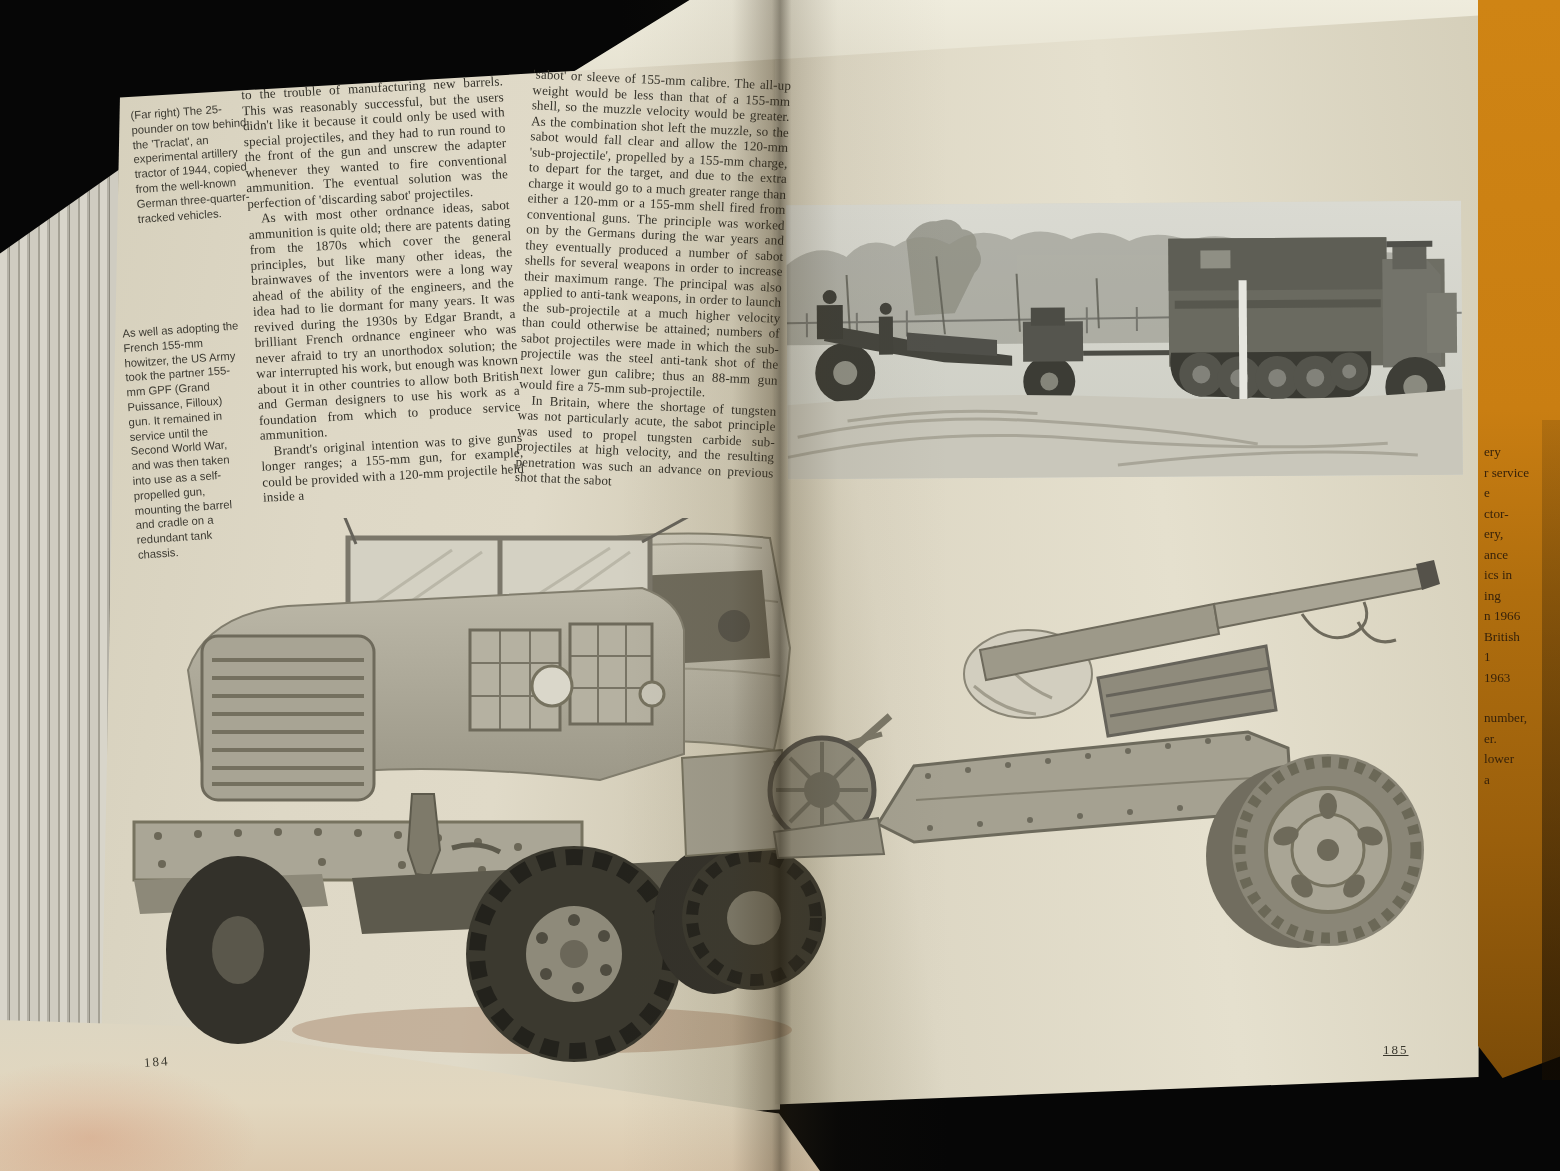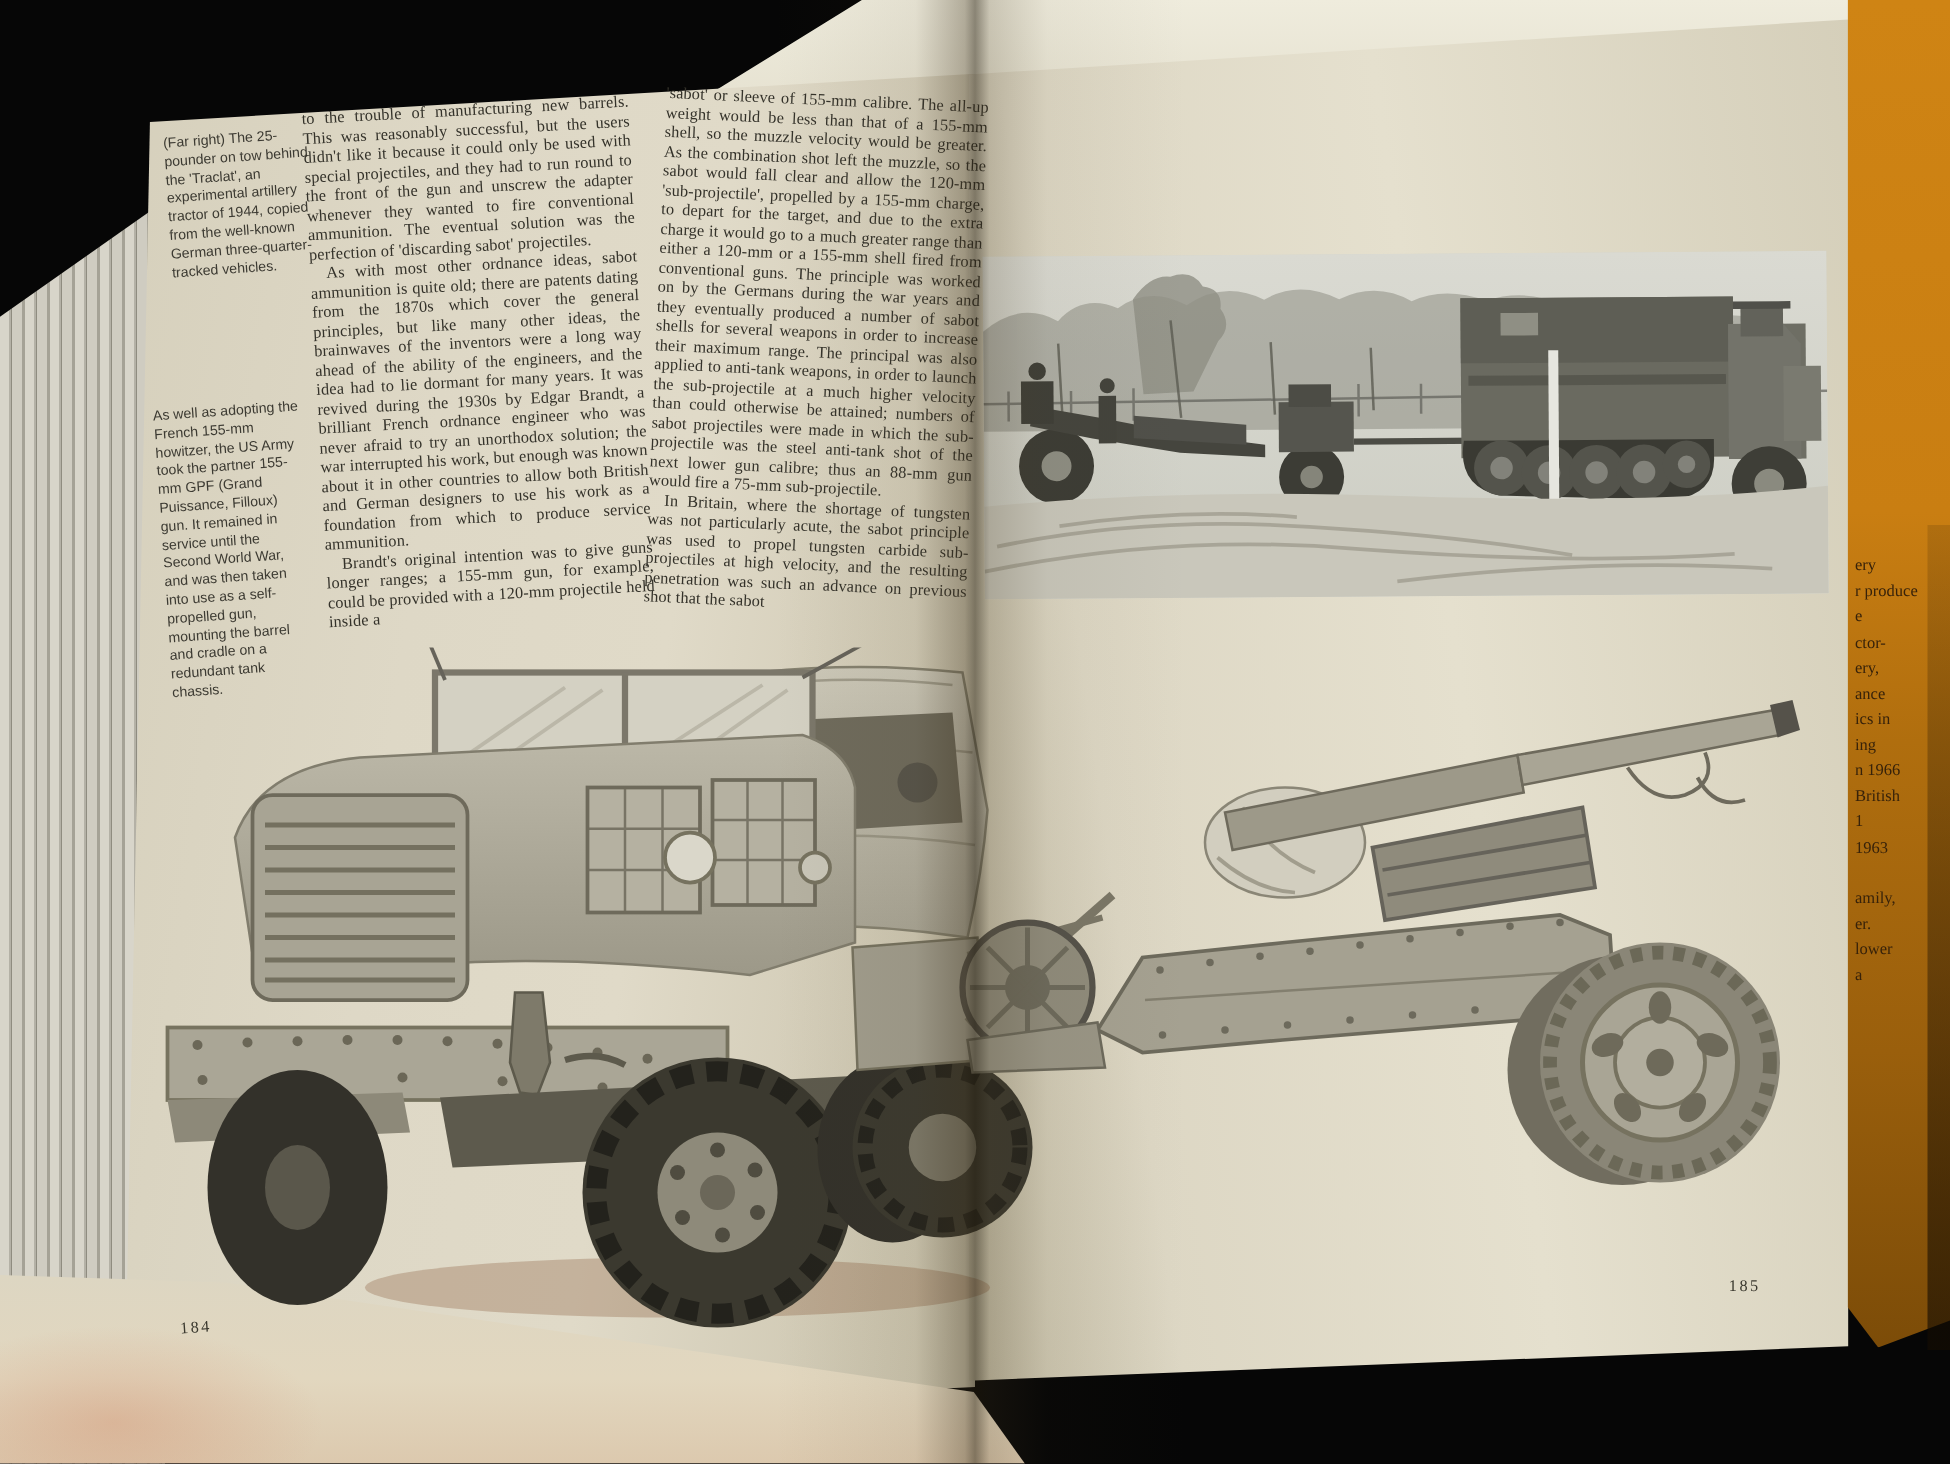--- a/index.html
+++ b/index.html
@@ -40,21 +40,21 @@
   .note1{left:134px;top:104px;}
   .note2{left:130px;top:322px;}
   .col{position:absolute;width:262px;font-size:13.1px;line-height:15.5px;color:#34322a;
     text-align:justify;letter-spacing:.1px;}
   .col p{margin:0;}
   .col p + p{text-indent:13px;}
   .col1{left:252px;top:80px;transform:rotate(-3.1deg);}
   .col2{left:524px;top:72px;width:258px;transform:rotate(2.6deg);}
   .pagenum{position:absolute;font-size:13px;color:#3a382e;letter-spacing:2px;}
   .pn184{left:144px;top:1054px;transform:rotate(-4deg);}
-  .pn185{left:1383px;top:1021px;}
+  .pn185{left:1383px;top:1042px;text-decoration:underline;}
   
   .photo{position:absolute;left:787px;top:203px;width:675px;height:274px;transform:rotate(-0.4deg);
     background:#d6d6cd;overflow:hidden;}
   .art{position:absolute;left:122px;top:518px;width:1350px;height:548px;}
   svg{display:block;}
 </style>
 </head>
 <body>
 
 <div id="stage" data-name="book-spread-photo">
@@ -353,31 +353,31 @@
 
   <div class="gutter" data-name="gutter-shadow"></div>
 
   <div class="pagenum pn184" data-name="page-number-left">184</div>
   <div class="pagenum pn185" data-name="page-number-right">185</div>
 
   <div class="jacket" data-name="dust-jacket-flap"></div>
   <div class="jacket-dark" data-name="dust-jacket-shadow"></div>
   <div class="flap-text" data-name="jacket-flap-text">
       <div data-name="flap-text-line">ery</div>
-      <div data-name="flap-text-line">r produce</div>
+      <div data-name="flap-text-line">r service</div>
       <div data-name="flap-text-line">e</div>
       <div data-name="flap-text-line">ctor-</div>
       <div data-name="flap-text-line">ery,</div>
       <div data-name="flap-text-line">ance</div>
       <div data-name="flap-text-line">ics in</div>
       <div data-name="flap-text-line">ing</div>
       <div data-name="flap-text-line">n 1966</div>
       <div data-name="flap-text-line">British</div>
       <div data-name="flap-text-line">1</div>
       <div data-name="flap-text-line">1963</div>
       <div data-name="flap-gap"></div>
-      <div data-name="flap-text-line">amily,</div>
+      <div data-name="flap-text-line">number,</div>
       <div data-name="flap-text-line">er.</div>
       <div data-name="flap-text-line">lower</div>
       <div data-name="flap-text-line">a</div>
     </div>
 
 </div>
 
 </body></html>

